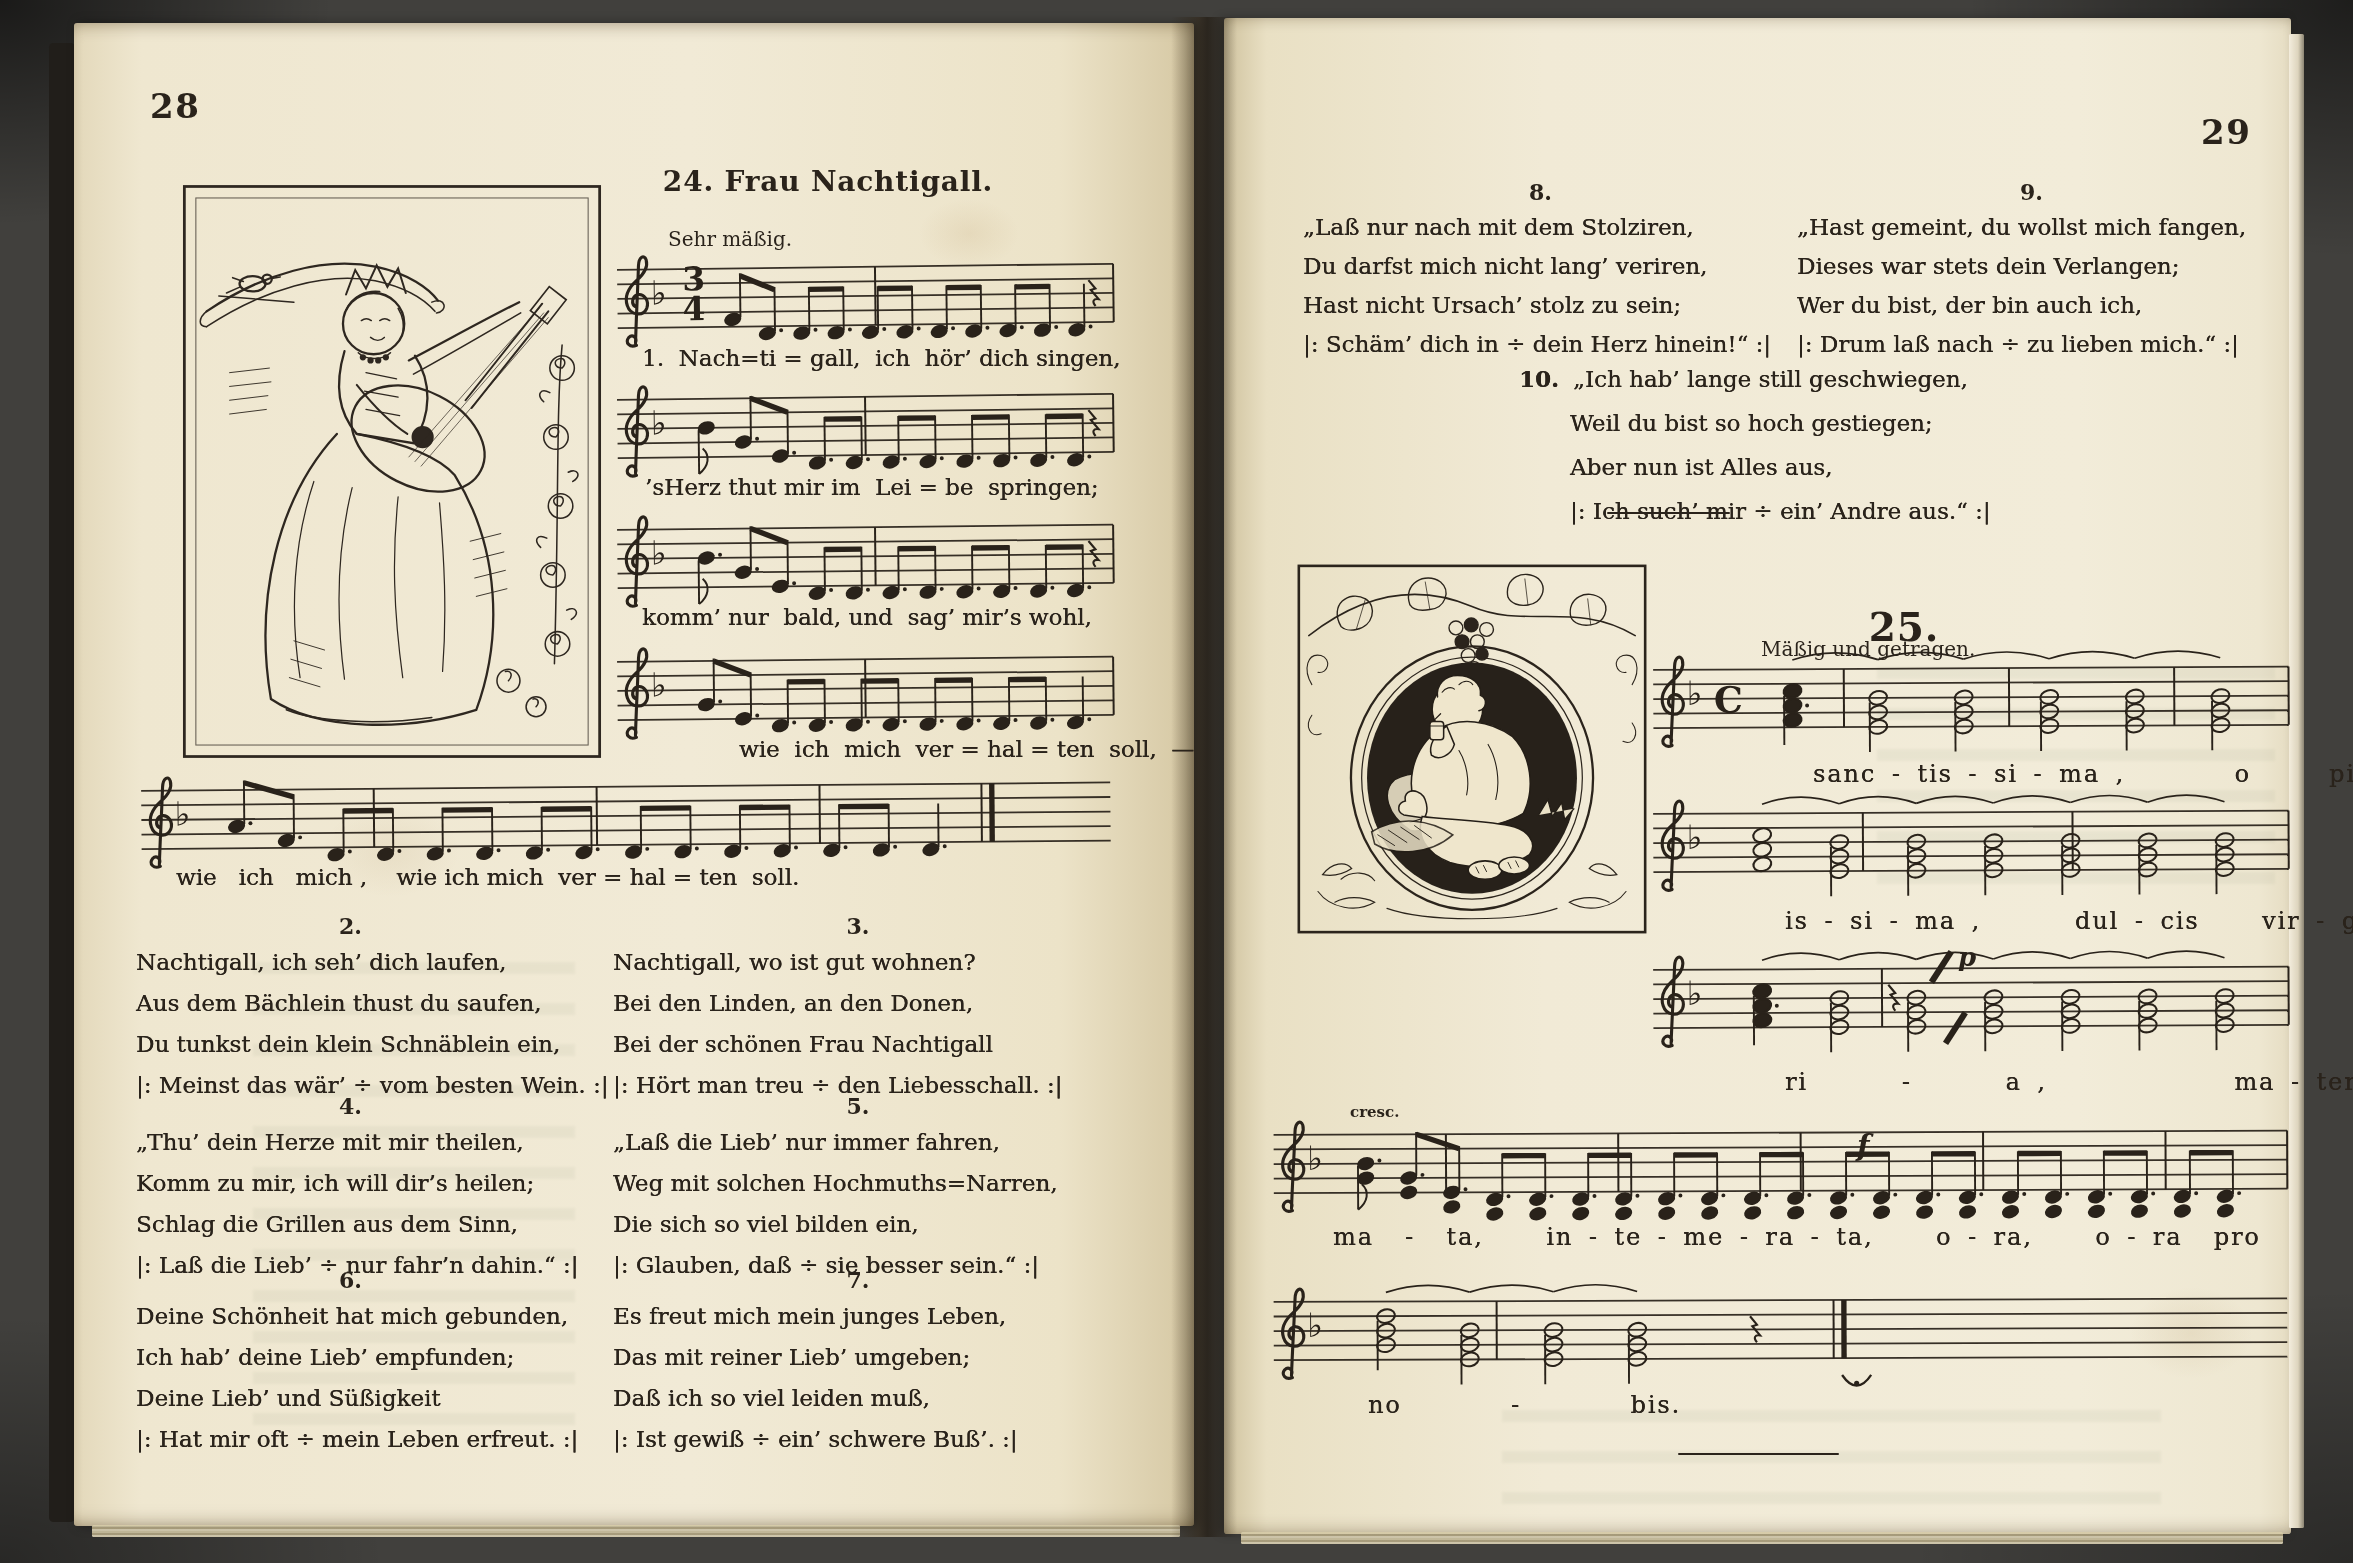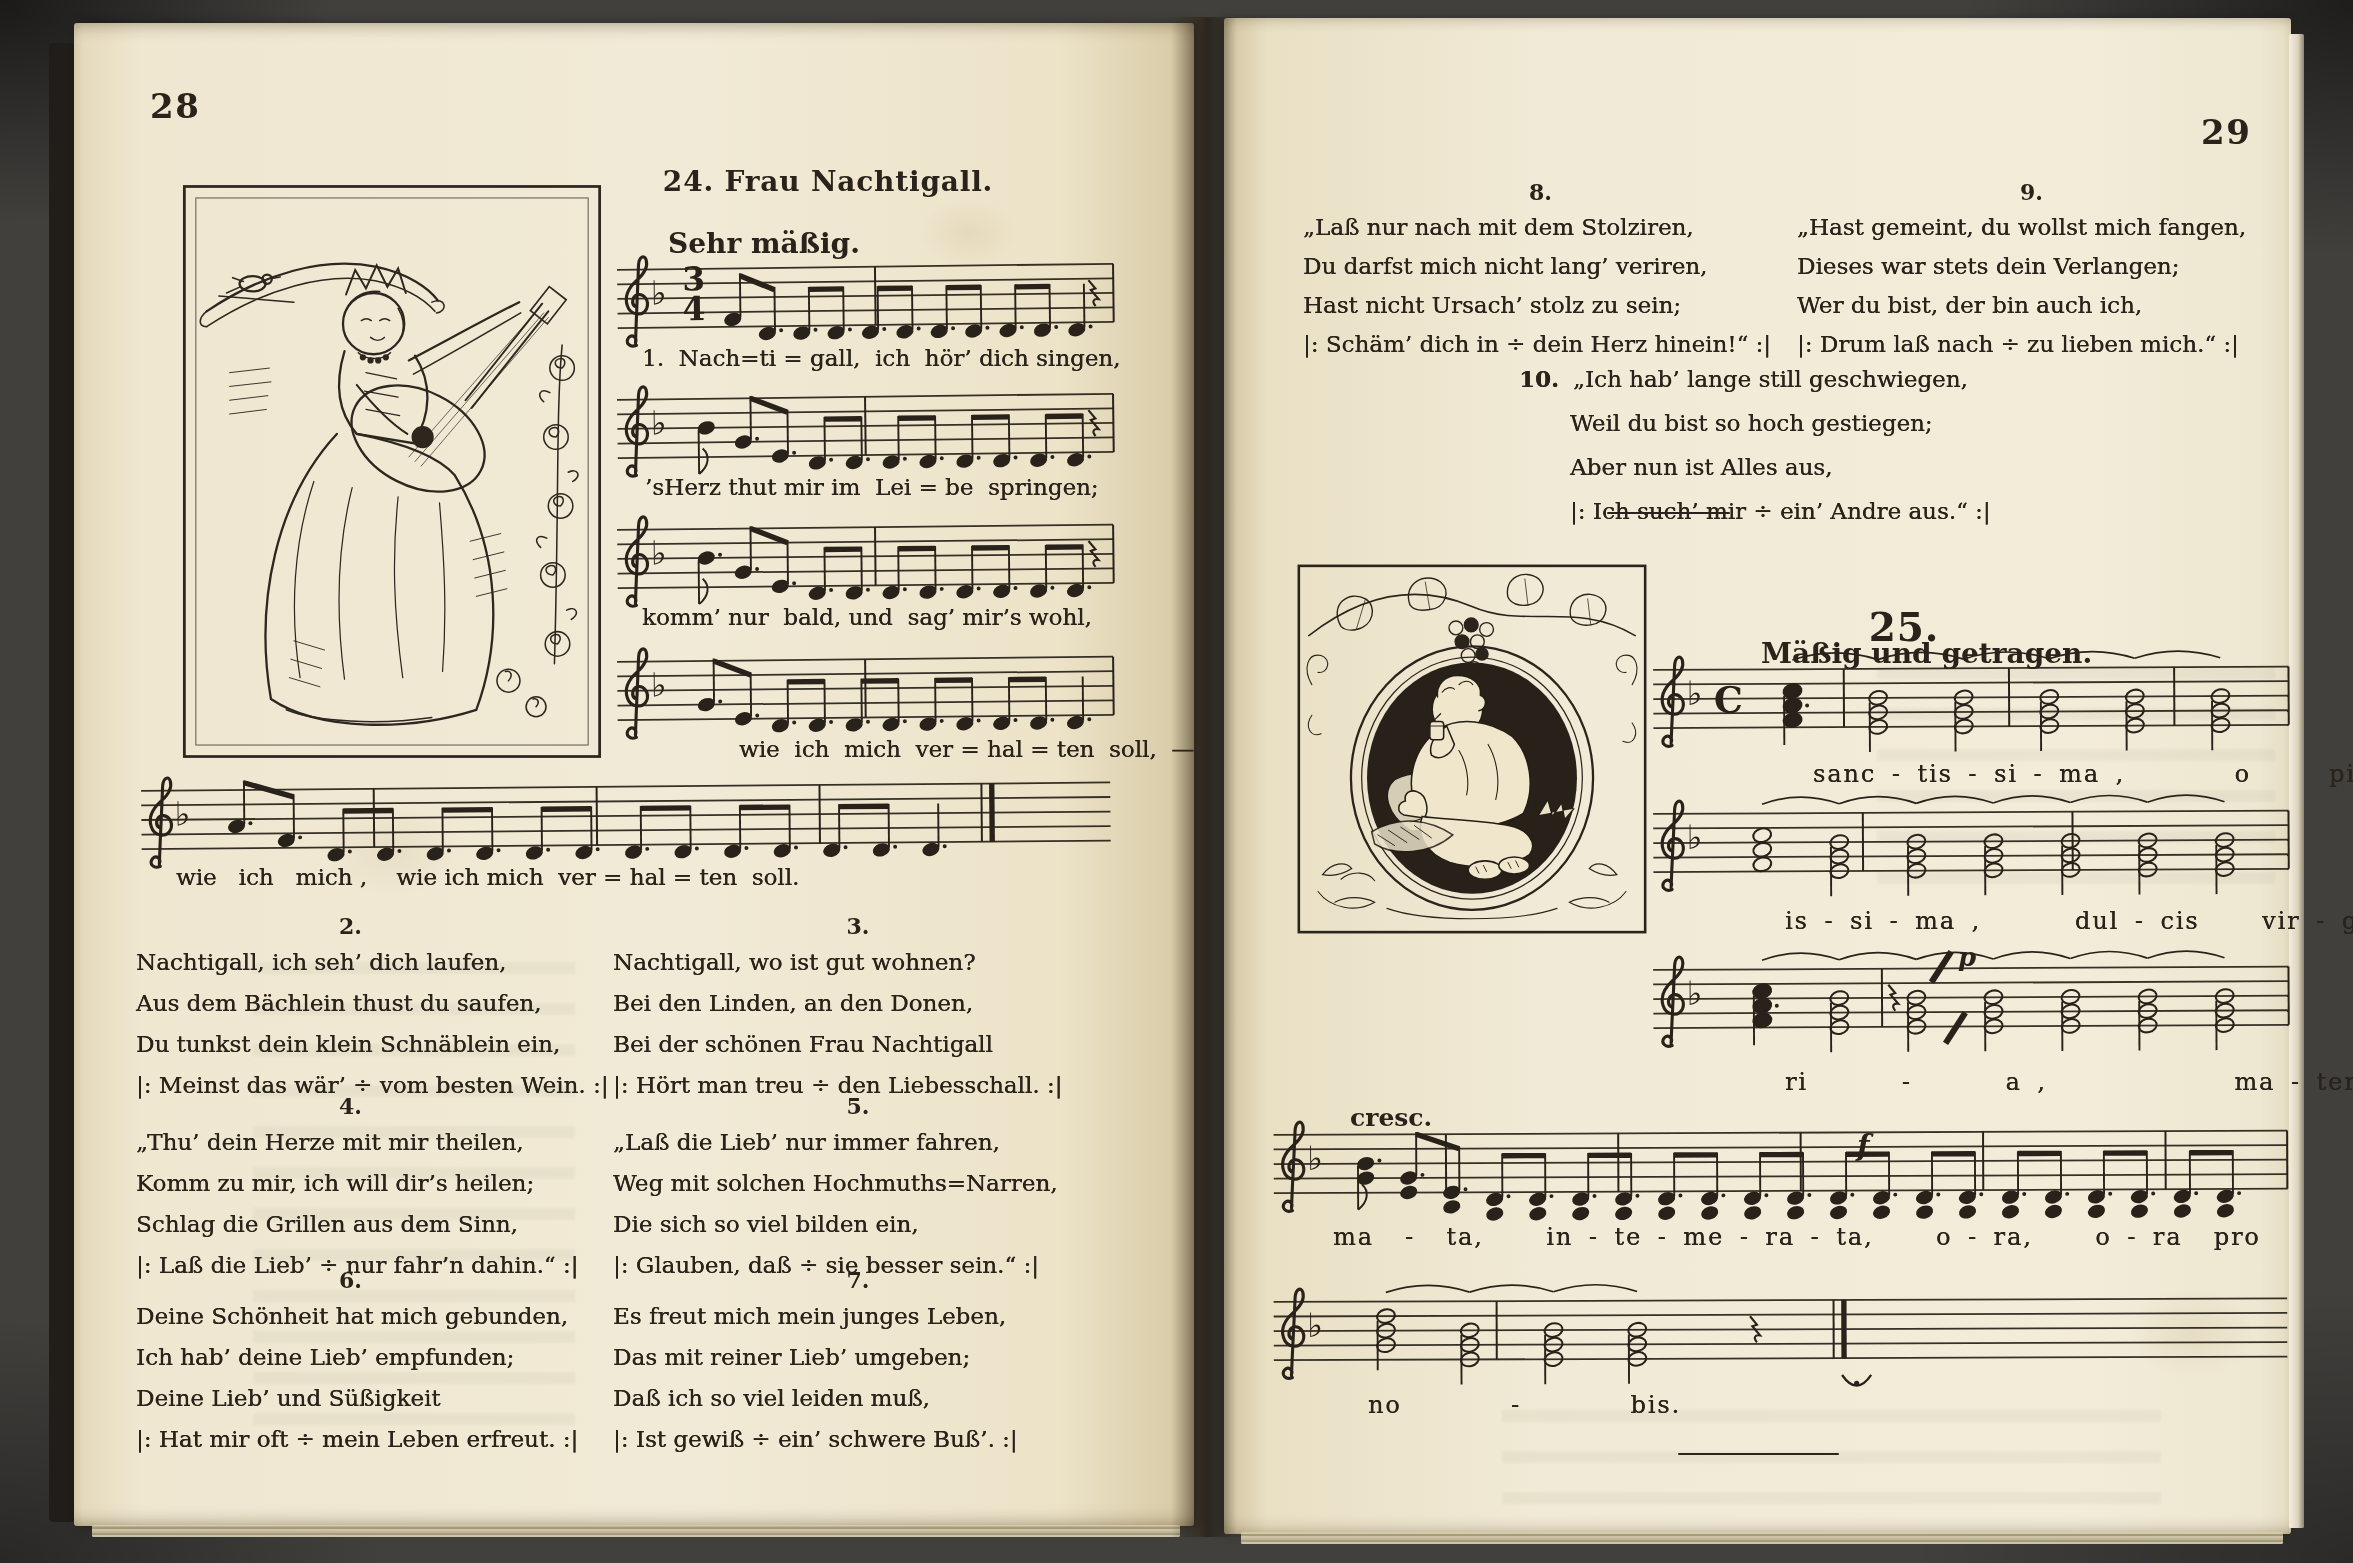--- a/index.html
+++ b/index.html
@@ -24,21 +24,21 @@
     background:linear-gradient(to right,#cfc29e,#e9e0c4 4%,#f1ead6 30%,#f2ecd9 80%,#eee7d1 97%,#e5dcc2);
     box-shadow:inset 0 9.2px 15.3px -10.7px rgba(60,40,10,.4), inset 0 -12.3px 18.4px -12.3px rgba(60,40,10,.45), -3.1px 0 9.2px rgba(0,0,0,.28);
   }
   .cover-edge{position:absolute;left:49px;top:43px;width:26px;height:1479px;background:#211e1a;border-radius:4.6px;}
   .fore-edge{position:absolute;left:2289px;top:34px;width:15.3px;height:1494px;background:linear-gradient(to right,#f3eddd,#ddd4bd 60%,#8c8573);border-radius:1.5px;}
   .stack-edge{position:absolute;height:12.3px;background:repeating-linear-gradient(to bottom,#d8cda9 0 2.3px,#b9ac87 2.3px 3.8px,#e6dcbd 3.8px 6.1px);opacity:.85;border-radius:1.5px;}
   .gutter{position:absolute;left:1171px;top:17px;width:66px;height:1520px;
     background:linear-gradient(to right,rgba(46,34,18,0),rgba(46,34,18,.5) 42%,rgba(30,22,12,.62) 55%,rgba(46,34,18,0));}
   .pagenum{position:absolute;font-size:34px;font-weight:bold;letter-spacing:1.5px;}
   .song-title{position:absolute;text-align:center;font-size:28px;font-weight:bold;letter-spacing:0.8px;white-space:nowrap;}
-  .tempo{position:absolute;font-size:28px;font-weight:bold;white-space:nowrap;}
+  .tempo{position:absolute;font-size:20px;font-weight:normal;white-space:nowrap;}
   .lyric{position:absolute;font-size:23px;white-space:pre;text-shadow:0.3px 0 0 currentColor;}
   .lyric.latin{font-size:24px;letter-spacing:1.9px;word-spacing:6.1px;text-shadow:0.2px 0 0 currentColor;}
   .verse{position:absolute;}
   .vnum{font-size:22px;font-weight:bold;text-align:center;line-height:27.6px;margin-bottom:1.5px;}
   .vline{font-size:23px;line-height:41px;white-space:nowrap;text-shadow:0.3px 0 0 currentColor;}
   .p29v .vline{line-height:39px;}
   .v10 .vline{line-height:44px;}
   .v10 .indent{margin-left:51px;}
   .v10 .num{font-weight:bold;margin-right:14px;}
   .rule{position:absolute;background:#2a231b;height:2.3px;border-radius:1.5px;}
@@ -273,21 +273,21 @@
       </g>
 
       <path d="M36 408 C48 392 66 390 74 400 C62 408 48 410 36 408 Z M420 408 C408 392 392 390 384 400 C396 408 410 410 420 408 Z" stroke-width="1.6"></path>
     </g>
   </svg>
 
   <div class="song-title" style="left:1747px;width:314px;top:604px;font-size:39px;">25.</div>
   <div class="tempo" style="left:1761px;top:637px;">Mäßig und getragen.</div>
 
   <div class="dyn" style="left:1958px;top:942px;font-size:26px;">p</div>
-  <div class="dyn" style="left:1350px;top:1103px;font-size:25px;font-style:normal;">cresc.</div>
+  <div class="dyn" style="left:1350px;top:1103px;font-size:15px;font-style:normal;">cresc.</div>
   <div class="dyn" style="left:1857px;top:1129px;font-size:29px;">f</div>
 
   <div class="lyric latin" style="left:1813px;top:760px;">sanc - tis - si - ma ,       o     pi-</div>
   <div class="lyric latin" style="left:1785px;top:907px;">is - si - ma ,      dul - cis    vir - go Ma-</div>
   <div class="lyric latin" style="left:1785px;top:1068px;">ri      -      a ,            ma - ter  a-</div>
   <div class="lyric latin" style="left:1333px;top:1223px;">ma  -  ta,    in - te - me - ra - ta,    o - ra,    o - ra  pro</div>
   <div class="lyric latin" style="left:1368px;top:1391px;">no       -       bis.</div>
 
   <div class="rule" style="left:1678px;top:1453px;width:161px;"></div>
 <svg width="515" height="173" style="position: absolute; left: 608px; top: 221px; transform: rotate(-0.7deg); transform-origin: left center;" viewBox="0 0 672 226">

